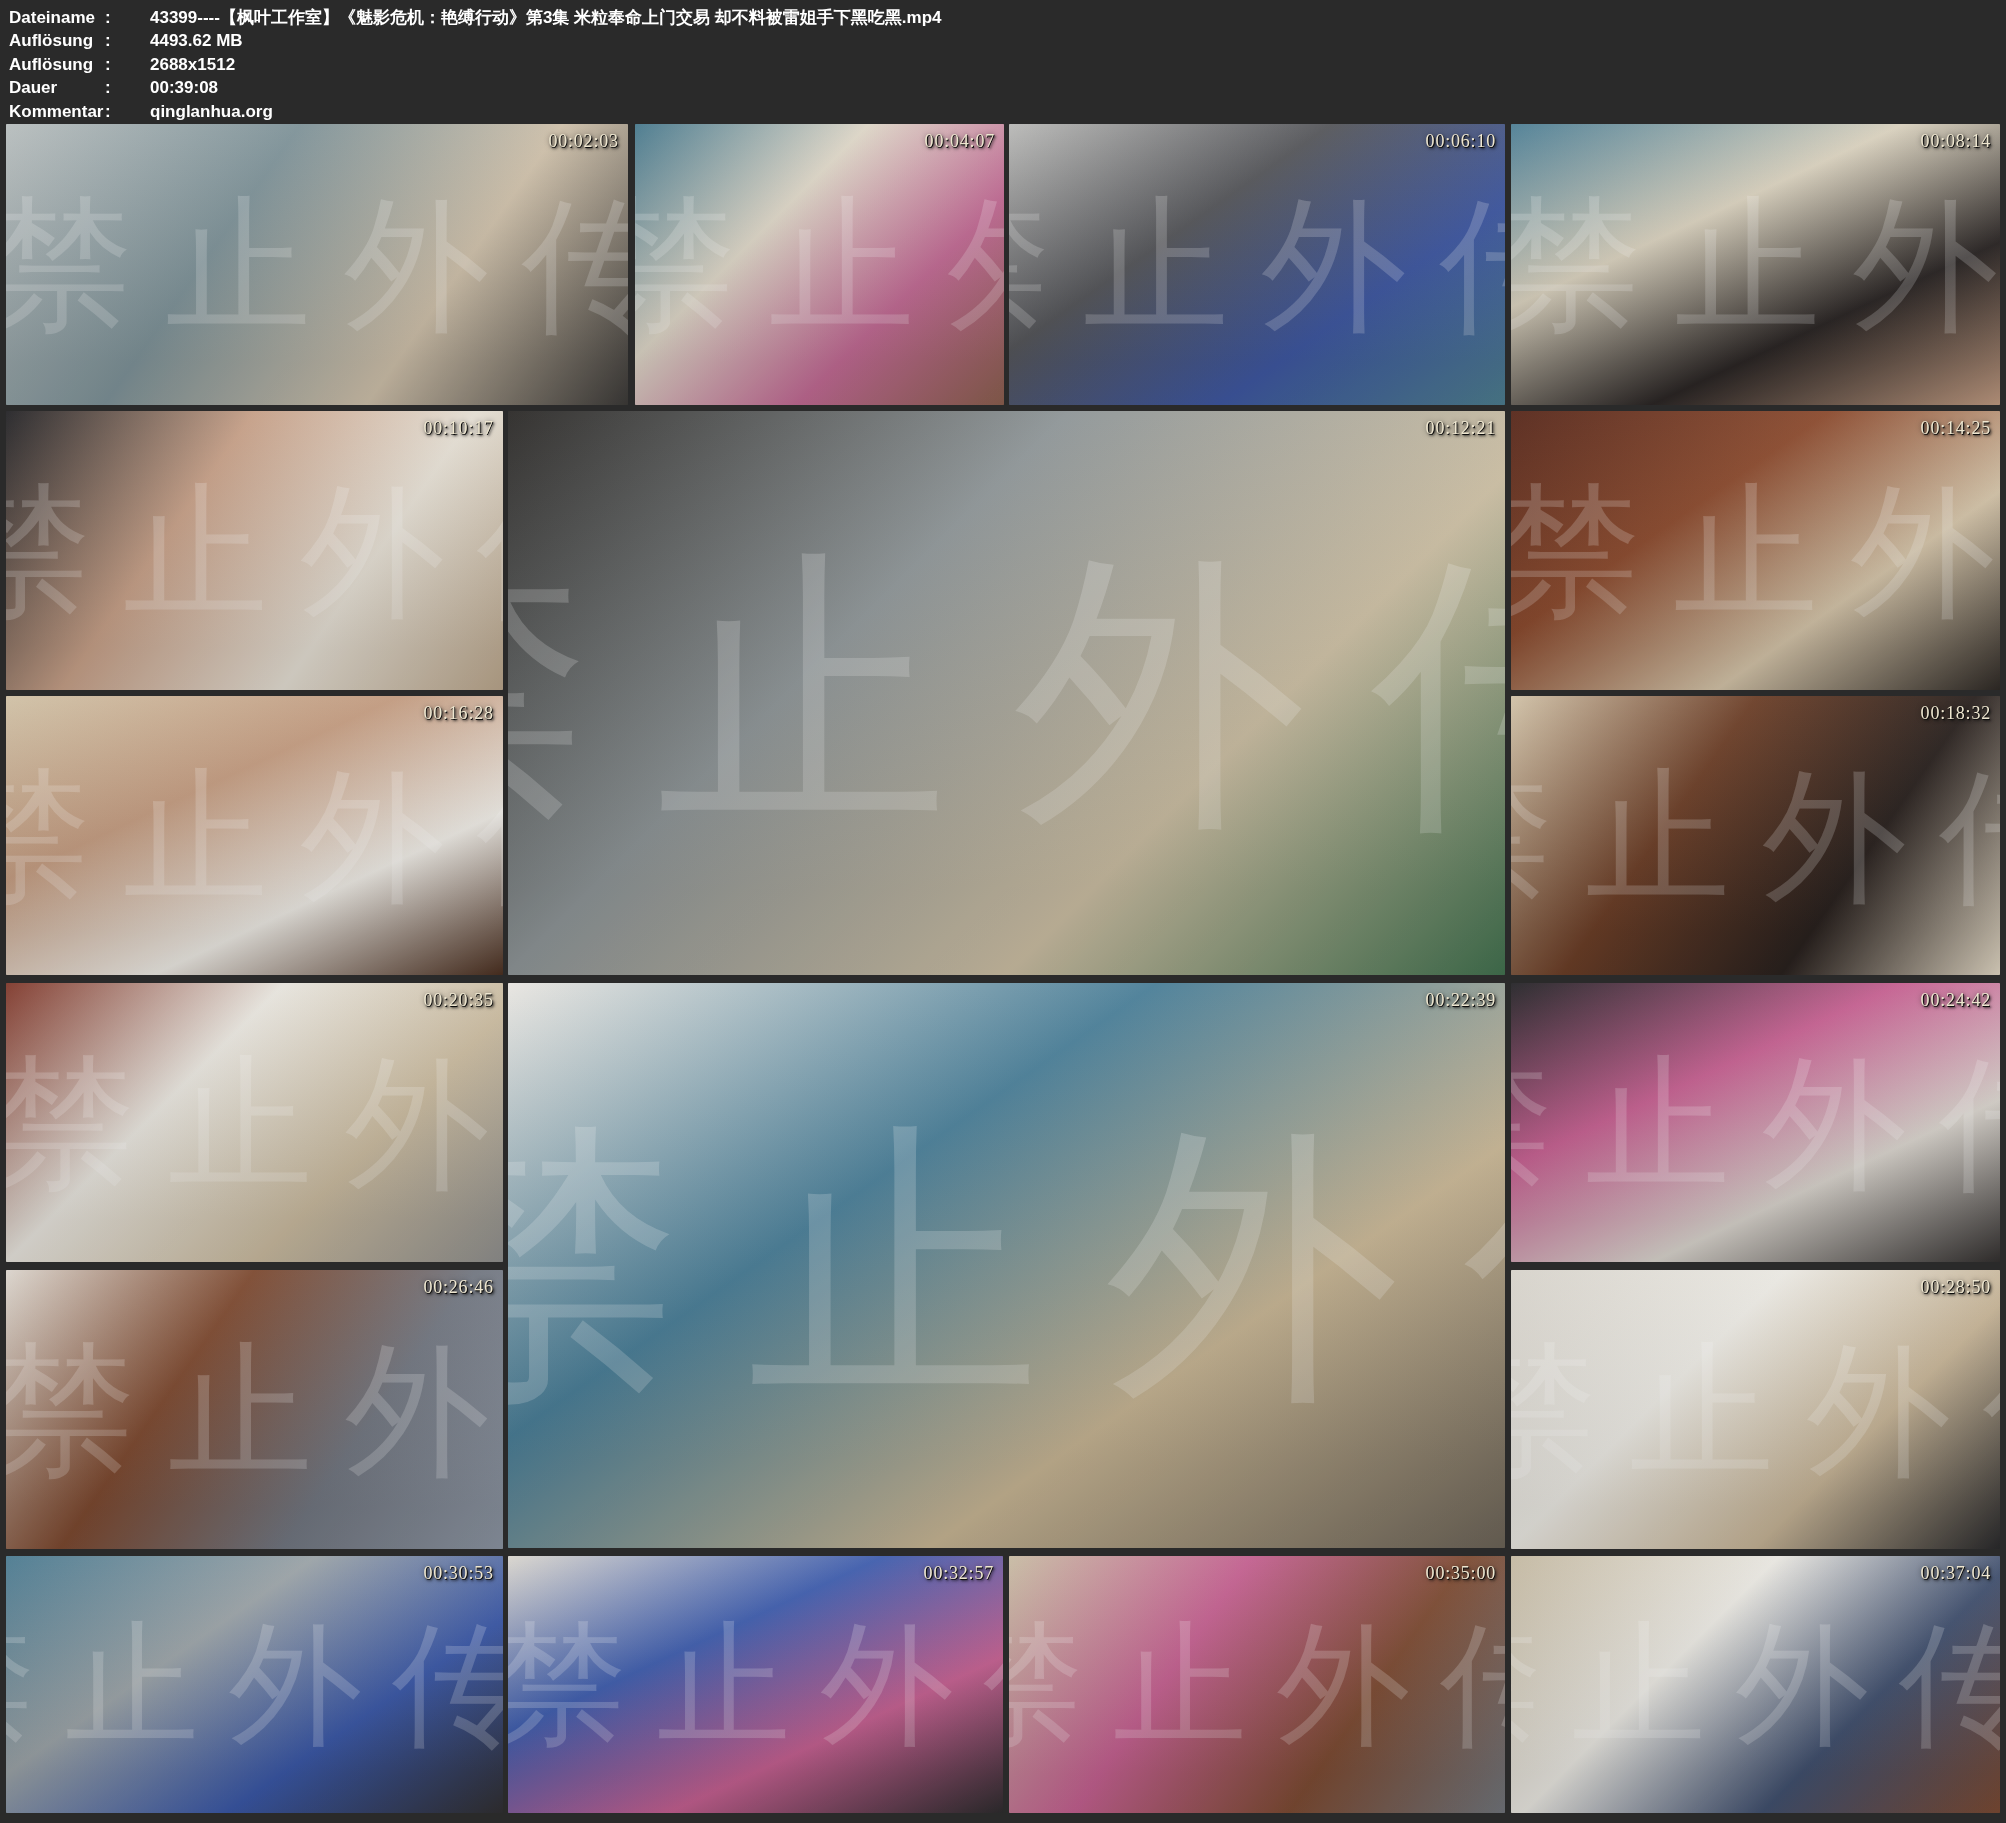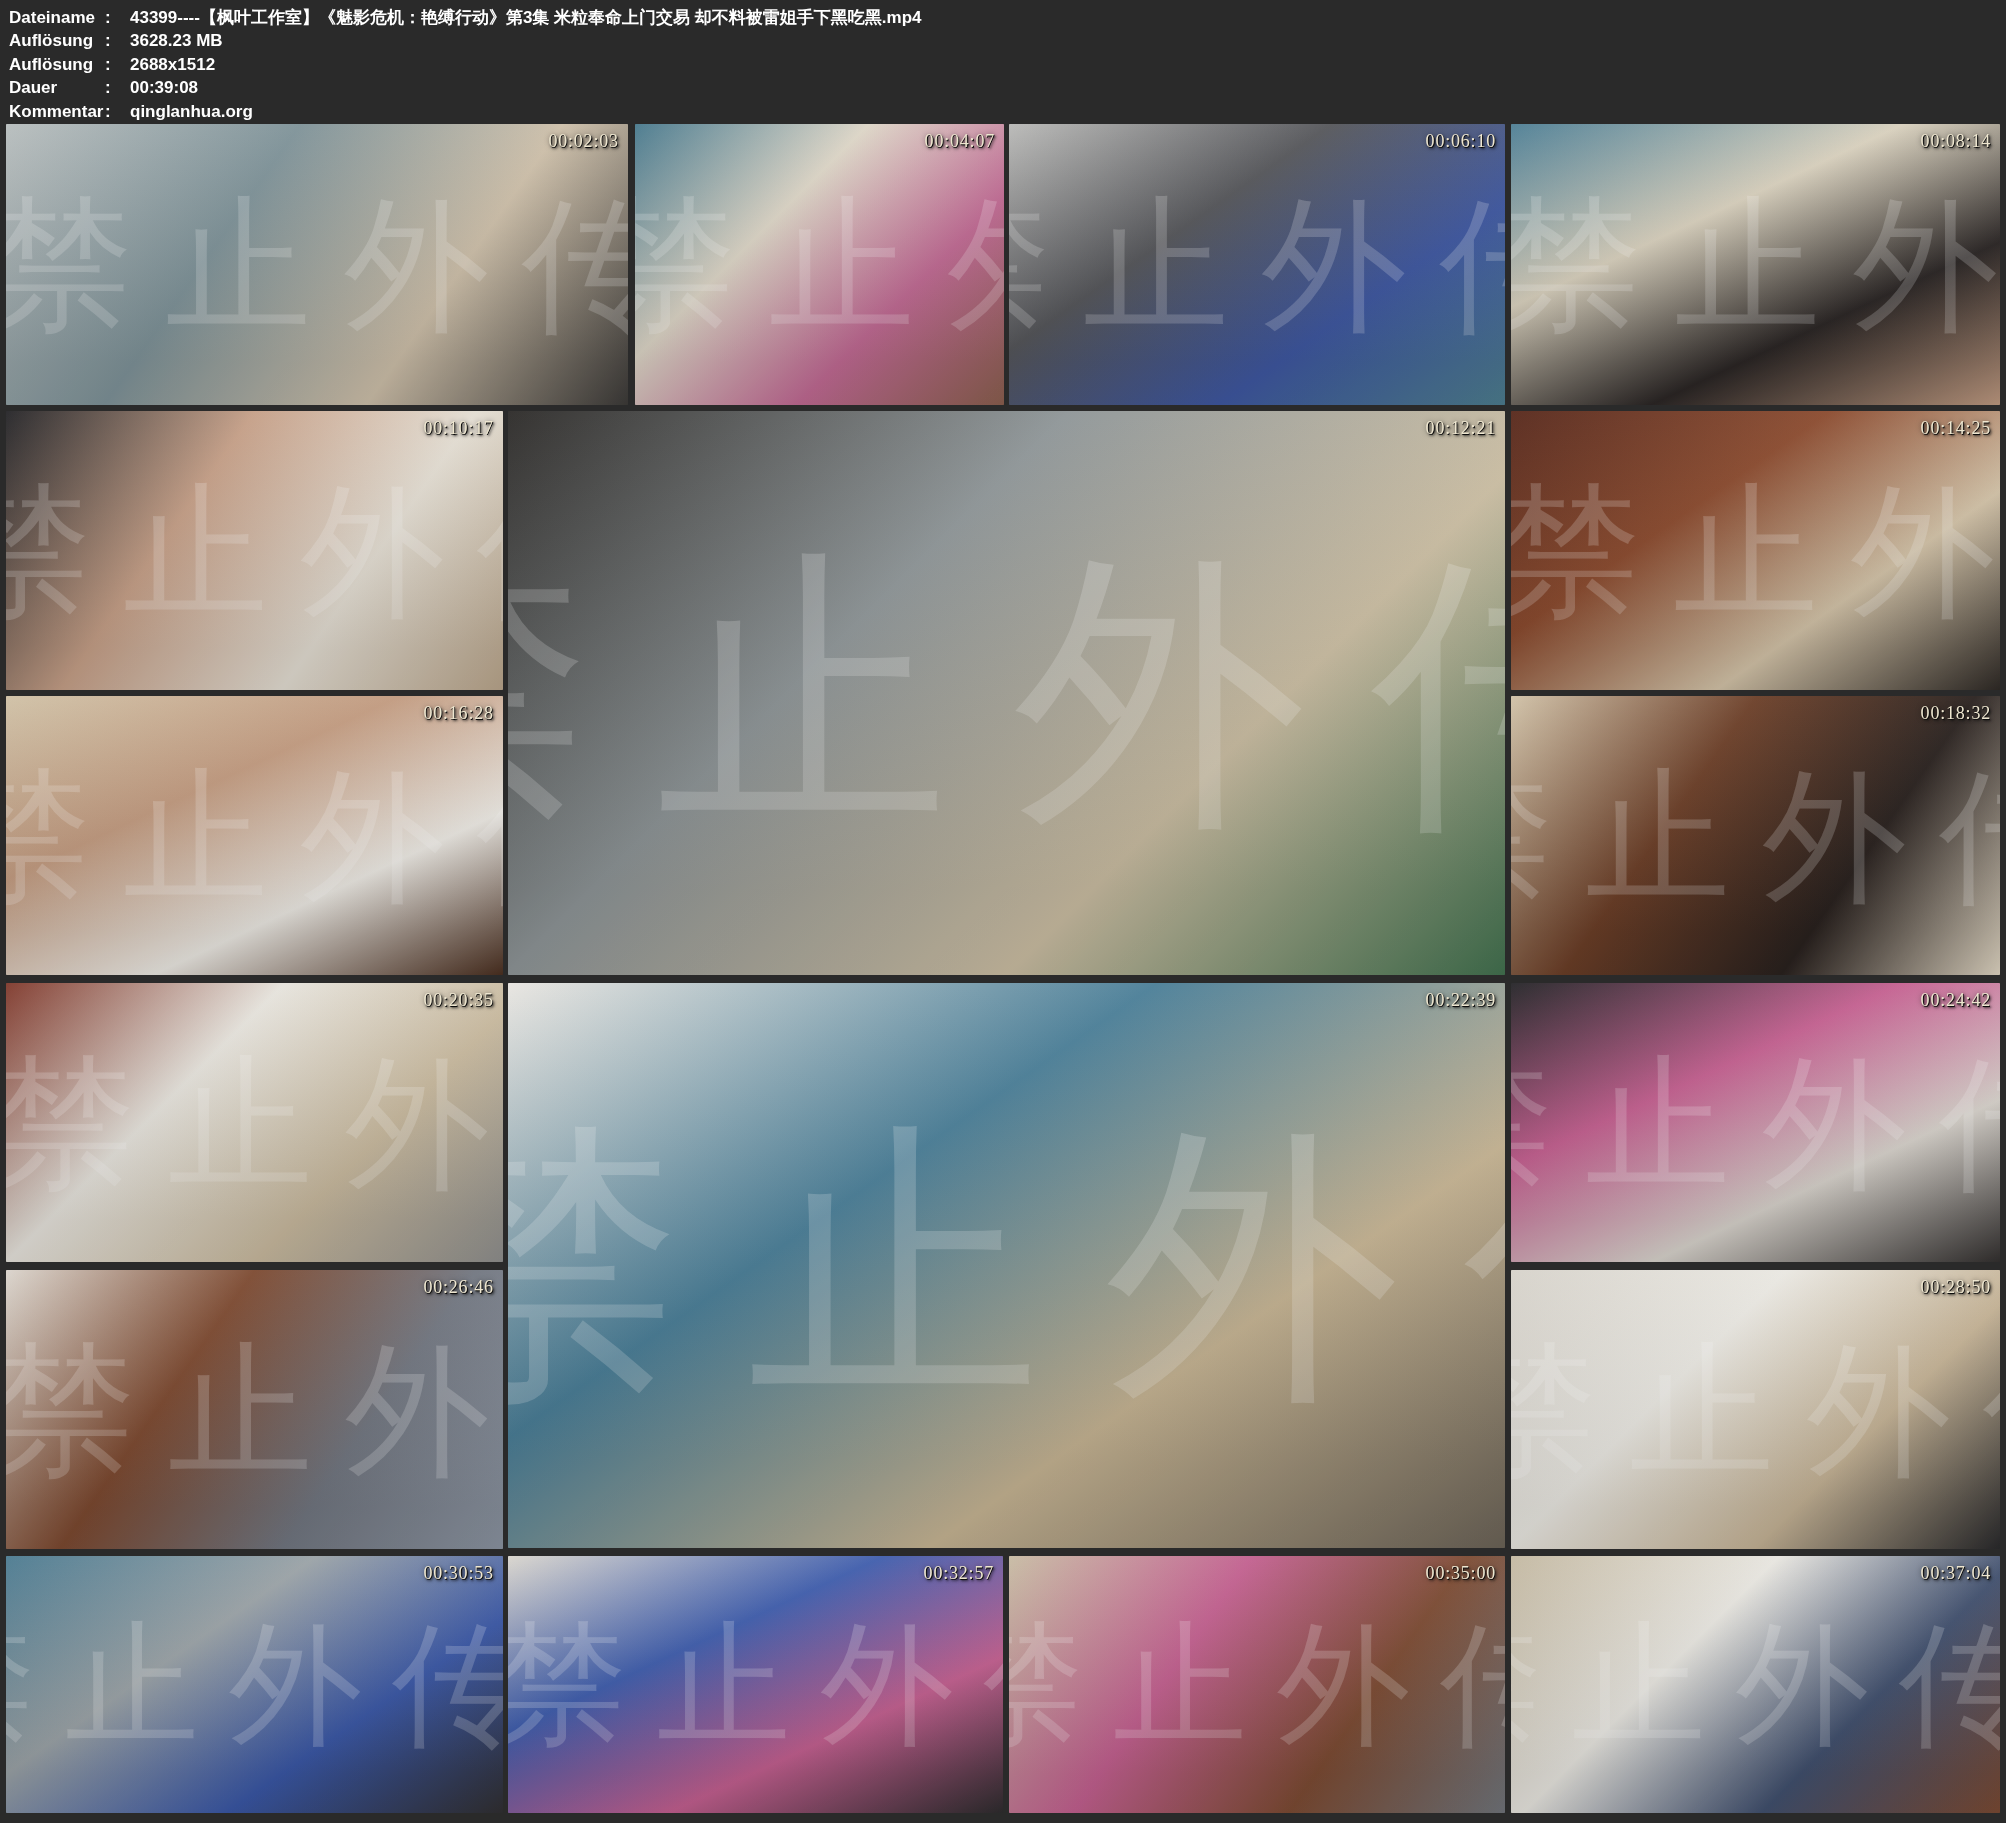--- a/index.html
+++ b/index.html
@@ -16,21 +16,21 @@
     padding:5.8px 0 0 9px;box-sizing:border-box;
     color:#ffffff;
   }
   .meta-row{
     display:flex;align-items:center;
     font-weight:700;font-size:17px;line-height:23.5px;
     white-space:nowrap;
   }
   .meta-label{width:96px;flex:0 0 auto;}
   .meta-colon{width:25px;flex:0 0 auto;}
-  .meta-value{flex:1 1 auto;overflow:hidden;}
+  .meta-value{flex:1 1 auto;overflow:hidden;margin-left:20px;}
   
   .grid{position:absolute;left:0;top:0;width:100%;height:100%;}
   .tile{
     position:absolute;
     overflow:hidden;
     border-radius:0.8px;
   }
   .tile .wm{
     position:absolute;top:50%;transform:translateY(-50%);
     color:rgba(255,255,255,0.20);
@@ -63,21 +63,21 @@
 
   <div class="meta">
     <div class="meta-row">
       <span class="meta-label">Dateiname</span>
       <span class="meta-colon">:</span>
       <span class="meta-value">43399----【枫叶工作室】《魅影危机：艳缚行动》第3集 米粒奉命上门交易 却不料被雷姐手下黑吃黑.mp4</span>
     </div>
     <div class="meta-row">
       <span class="meta-label">Auflösung</span>
       <span class="meta-colon">:</span>
-      <span class="meta-value">3628.23 MB</span>
+      <span class="meta-value">4493.62 MB</span>
     </div>
     <div class="meta-row">
       <span class="meta-label">Auflösung</span>
       <span class="meta-colon">:</span>
       <span class="meta-value">2688x1512</span>
     </div>
     <div class="meta-row">
       <span class="meta-label">Dauer</span>
       <span class="meta-colon">:</span>
       <span class="meta-value">00:39:08</span>

